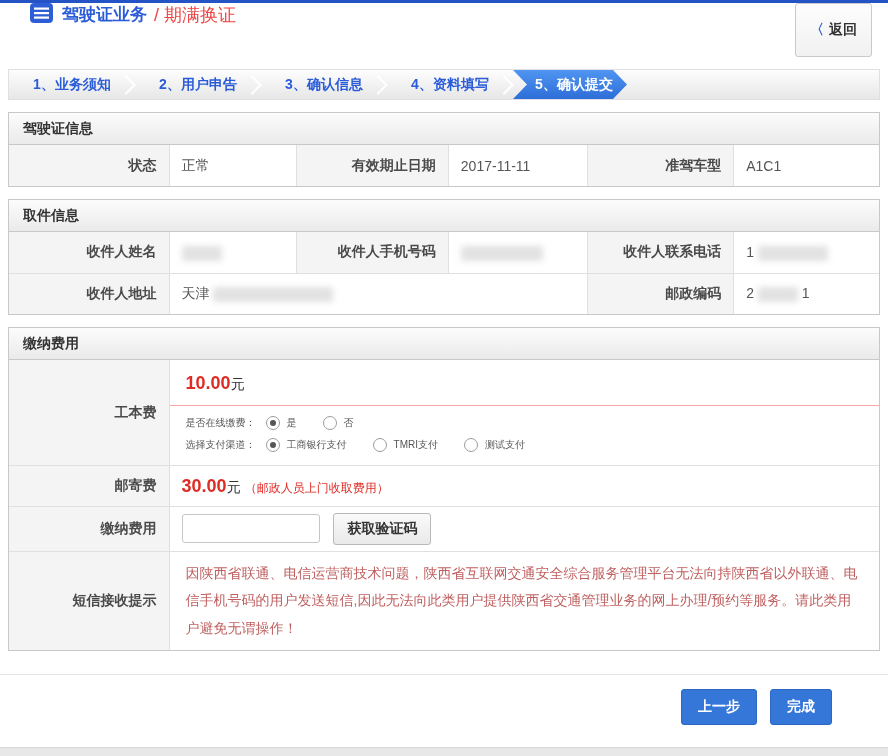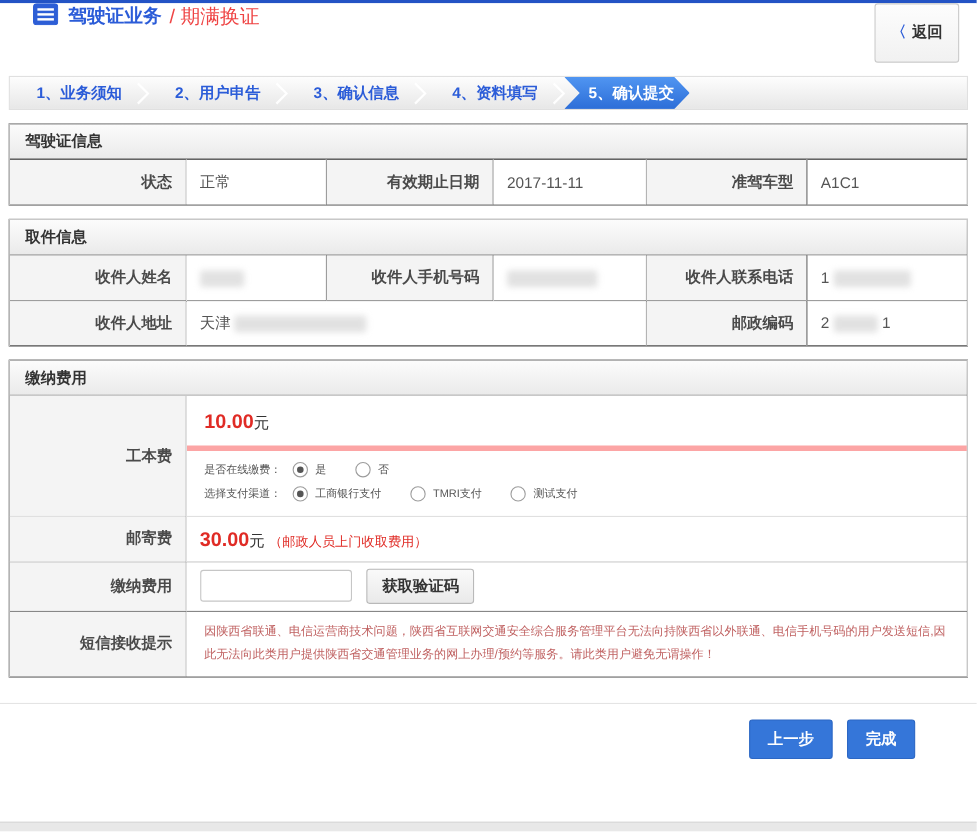--- a/index.html
+++ b/index.html
@@ -70,21 +70,21 @@
   
   .redact {
     display: inline-block; height: 15px; border-radius: 2px;
     background: #c4c4c4; filter: blur(3px); opacity: .5; vertical-align: middle;
   }
   .w40 { width: 40px; } .w60 { width: 62px; } .w70 { width: 70px; }
   .w80 { width: 82px; } .w120 { width: 120px; }
 
   
   td.fee-cell { padding: 0; height: auto; }
-  .fee-line { padding: 13px 16px 11px; border-bottom: 5px solid #fca5a5; }
+  .fee-line { padding: 13px 16px 11px; border-bottom: 1px solid #fca5a5; }
   .amount { color: #e02b25; font-size: 18px; font-weight: bold; }
   .unit { color: #333; font-size: 14px; }
   .fee-note { color: #e02b25; font-size: 12px; margin-left: 4px; }
   .radio-block { padding: 6px 0 9px; }
   .radio-row { padding: 4px 16px; display: flex; align-items: center; color: #555; font-size: 10px; }
   .radio-q { margin-right: 10px; }
   .radio-opt { display: inline-flex; align-items: center; margin-right: 26px; cursor: pointer; }
   .radio {
     width: 14px; height: 14px; border-radius: 50%; border: 1px solid #9c9c9c;
     background: #fff; display: inline-block; position: relative; margin-right: 7px; flex: 0 0 auto;
@@ -94,21 +94,21 @@
   .code-input {
     width: 138px; height: 29px; border: 1px solid #c6c6c6; border-radius: 3px;
     padding: 0 8px; font-size: 14px; font-family: inherit; background: #fff;
   }
   .code-btn {
     margin-left: 10px; padding: 6px 13px; font-size: 14px; font-weight: bold; color: #333;
     background: linear-gradient(#fafafa, #e9e9e9); border: 1px solid #b9b9b9; border-radius: 3px;
     cursor: pointer; font-family: inherit;
   }
   td.notice-cell { padding: 8px 16px; height: auto; }
-  .notice-text { color: #bf5f5f; font-size: 11px; line-height: 1.95; }
+  .notice-text { color: #bf5f5f; font-size: 14px; line-height: 1.95; }
 
   
   .footer-sep { margin-top: 23px; border-top: 1px solid #e4e4e4; }
   .footer { display: flex; justify-content: flex-end; gap: 13px; padding: 14px 56px 0 0; }
   .btn-primary {
     background: #3576d9; border: 1px solid #2c67c4; color: #fff; font-size: 14px; font-weight: bold;
     padding: 8px 16px; border-radius: 3px; cursor: pointer; font-family: inherit;
   }
   .bottom-strip { position: absolute; left: 0; right: 0; bottom: 0; height: 9px; background: #e8e8e8; border-top: 1px solid #d8d8d8; }
 </style>

